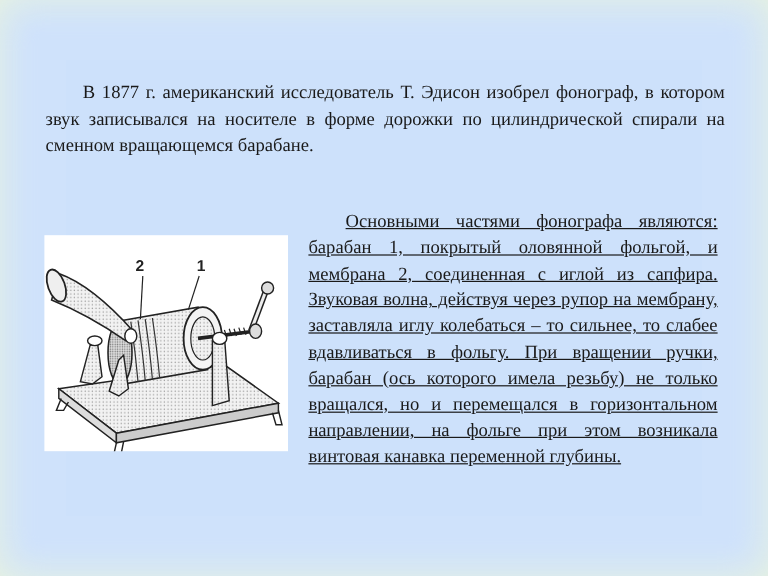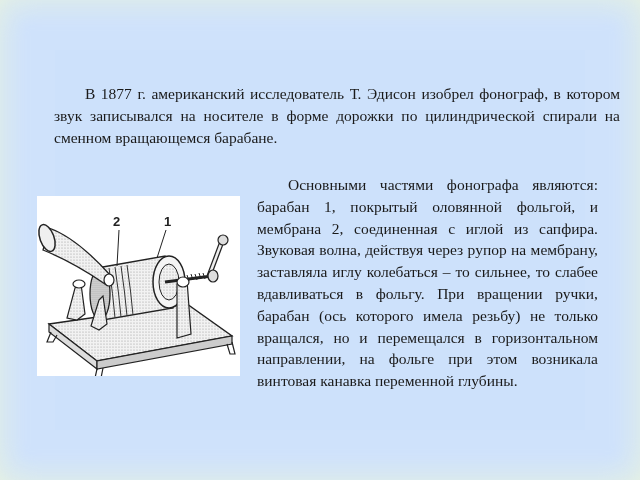--- a/index.html
+++ b/index.html
@@ -21,27 +21,28 @@
       filter: blur(6px);
     }
     .inner {
       position: absolute; left: 55px; top: 50px; width: 530px; height: 380px;
       background: #cde1fb;
     }
     .para-top {
       position: absolute; left: 38px; top: 67px; width: 566px;
       font-size: 15.5px; line-height: 22px;
       text-align: justify; text-indent: 31px;
-      margin: 16px;
+      margin: 0;
     }
     .para-right {
       position: absolute; left: 257px; top: 174px; width: 341px;
       font-size: 15.5px; line-height: 21.8px;
       text-align: justify; text-indent: 31px;
       margin: 0;
+      text-decoration: underline;
     }
     .figure {
       position: absolute; left: 37px; top: 196px; width: 203px; height: 180px;
       background: #ffffff;
     }
     .figure svg { display: block; }
   </style>
 </head>
 <body>
 

